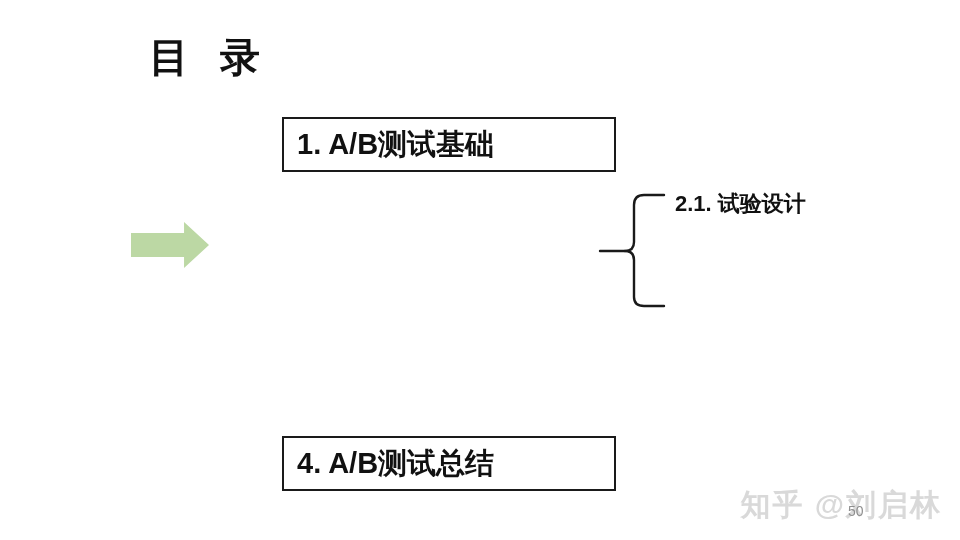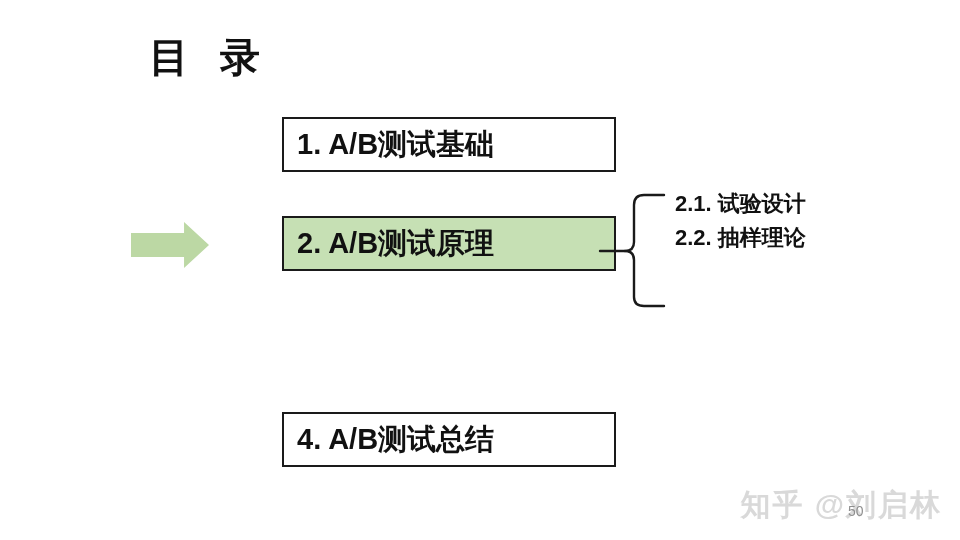--- a/index.html
+++ b/index.html
@@ -28,32 +28,32 @@
     box-sizing:border-box;
     border:2px solid var(--border);
     background:#ffffff;
     display:flex;align-items:center;
     padding-left:13px;
     font-size:29px;font-weight:700;white-space:nowrap;margin-left:24px;
   }
   .box.b1{top:117px;}
   .box.b2{top:216px;background:var(--highlight-fill);}
   .box.b3{top:308px;}
-  .box.b4{top:412px;}
+  .box.b4{top:436px;}
   .arrow{
     position:absolute;left:131px;top:222px;width:78px;height:46px;
     background:var(--arrow-fill);
     clip-path:polygon(0 24%,68% 24%,68% 0,100% 50%,68% 100%,68% 76%,0 76%);
   }
   .brace{
     position:absolute;left:598px;top:189px;width:70px;height:126px;
   }
   .subitems{
     position:absolute;left:675px;top:191px;
-    display:flex;flex-direction:column;row-gap:8px;
+    display:flex;flex-direction:column;row-gap:18px;
   }
   .subitem{
     height:26px;line-height:26px;
     font-size:22px;font-weight:700;white-space:nowrap;
   }
   .watermark{
     position:absolute;right:18px;bottom:14px;
     font-size:30px;font-weight:700;letter-spacing:2px;
     color:var(--watermark);
     text-shadow:1px 1px 0 #ffffff;
@@ -67,29 +67,27 @@
 </head>
 <body>
 
 <div class="slide">
 
   <h1 class="title">目 录</h1>
 
   <div class="arrow"></div>
 
   <div class="box b1">1. A/B测试基础</div>
-  <div class="box b2">2. A/B测试原理</div>
   <div class="box b4">4. A/B测试总结</div>
 
   <svg class="brace" viewBox="0 0 70 126" fill="none" xmlns="http://www.w3.org/2000/svg">
     <path d="M 2 62 L 27 62" stroke="#1a1a1a" stroke-width="2.4" stroke-linecap="round"></path>
     <path d="M 66 6 L 46 6 Q 36 6 36 16 L 36 53 Q 36 62 27 62 Q 36 62 36 71 L 36 108 Q 36 117 46 117 L 66 117" stroke="#1a1a1a" stroke-width="2.4" stroke-linecap="round" stroke-linejoin="round"></path>
   </svg>
 
   <div class="subitems">
     <div class="subitem">2.1. 试验设计</div>
-    <div class="subitem">2.2. 抽样理论</div>
   </div>
 
   <div class="watermark">知乎 @刘启林</div>
   <div class="pagenum">50</div>
 
 </div>
 
 </body></html>

